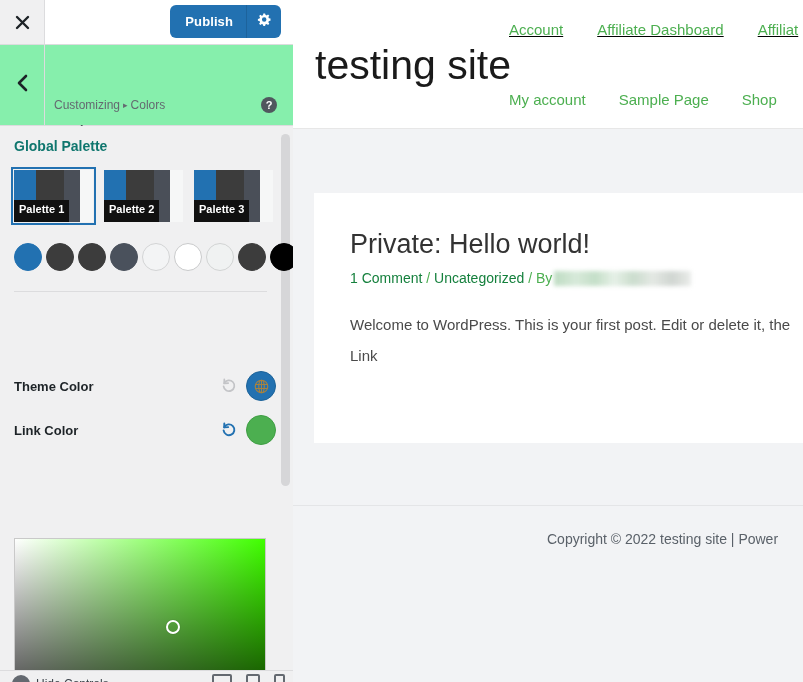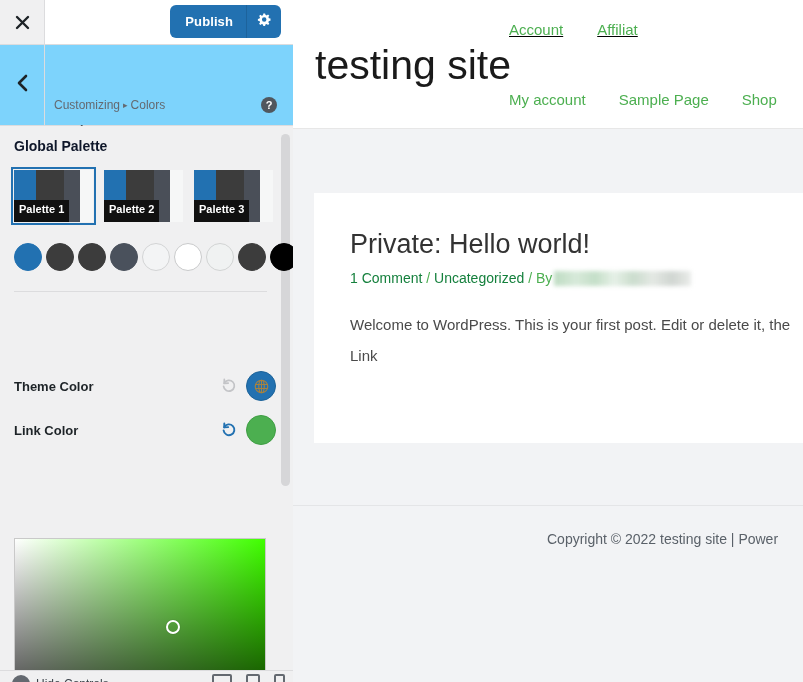--- a/index.html
+++ b/index.html
@@ -75,21 +75,21 @@
   .cz-publish-gear {
     width: 34px;
     display: flex; align-items: center; justify-content: center;
     border-left: 1px solid #1d639c;
   }
 
   
   .cz-secthead {
     position: relative;
     height: 81px;
-    background: #7dd3fc;
+    background: #86efac;
     border-bottom: 1px solid #dcdcde;
     box-sizing: border-box;
   }
   .cz-back {
     position: absolute;
     left: 0; top: 0;
     width: 45px; height: 80px;
     border-right: 1px solid #dcdcde;
     display: flex; align-items: center; justify-content: center;
     cursor: pointer;
@@ -153,21 +153,21 @@
     background: #d6d6d8;
     border-radius: 5px;
   }
 
   .cz-group-title {
     position: absolute;
     left: 14px;
     top: 12px;
     font-size: 14px;
     font-weight: bold;
-    color: #0f172a;
+    color: #0f766e;
   }
 
   
   .palettes {
     position: absolute;
     left: 14px;
     top: 44px;
     display: flex;
     gap: 11px;
   }
@@ -612,20 +612,21 @@
     </div>
   </div>
 
   <div id="preview">
 
     <div class="site-header">
       <div class="site-title">testing site</div>
 
       <div class="nav-row top">
         <span class="nav-link">Account</span>
+        <span class="nav-link">Affiliate Dashboard</span>
         <span class="nav-link">Affiliat</span>
       </div>
 
       <div class="nav-row bottom">
         <span class="nav-link">My account</span>
         <span class="nav-link">Sample Page</span>
         <span class="nav-link">Shop</span>
       </div>
     </div>
 

